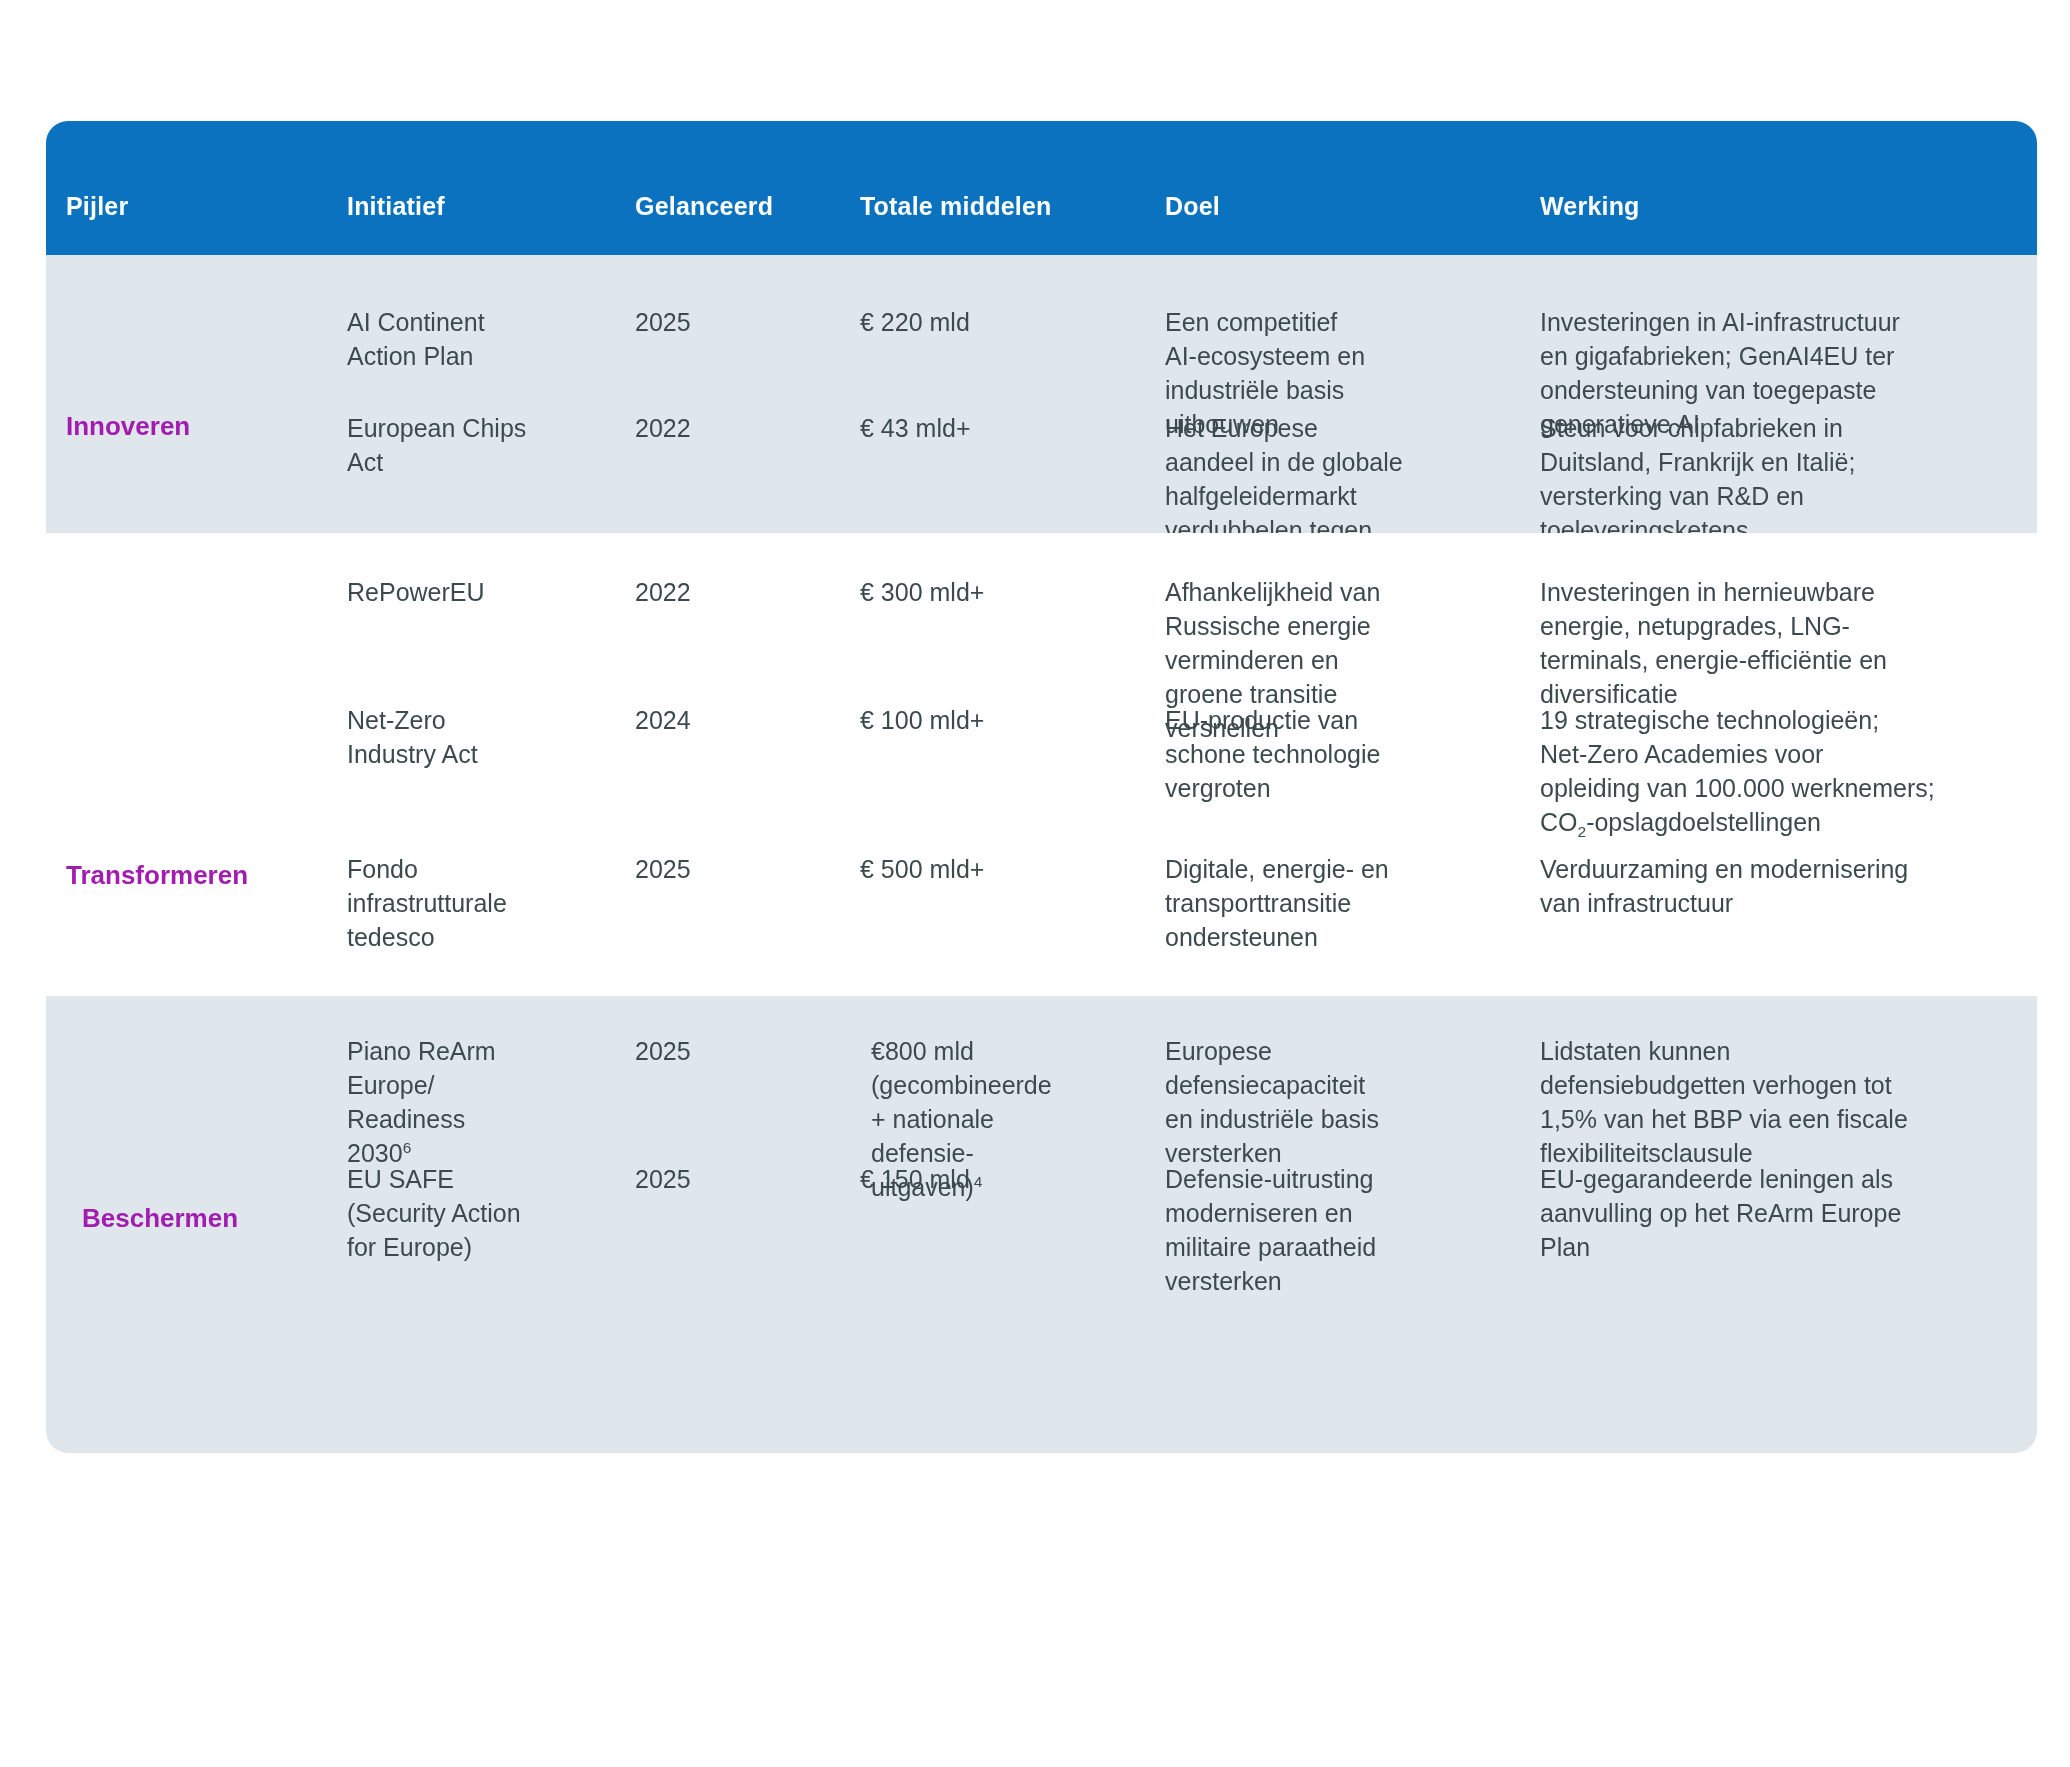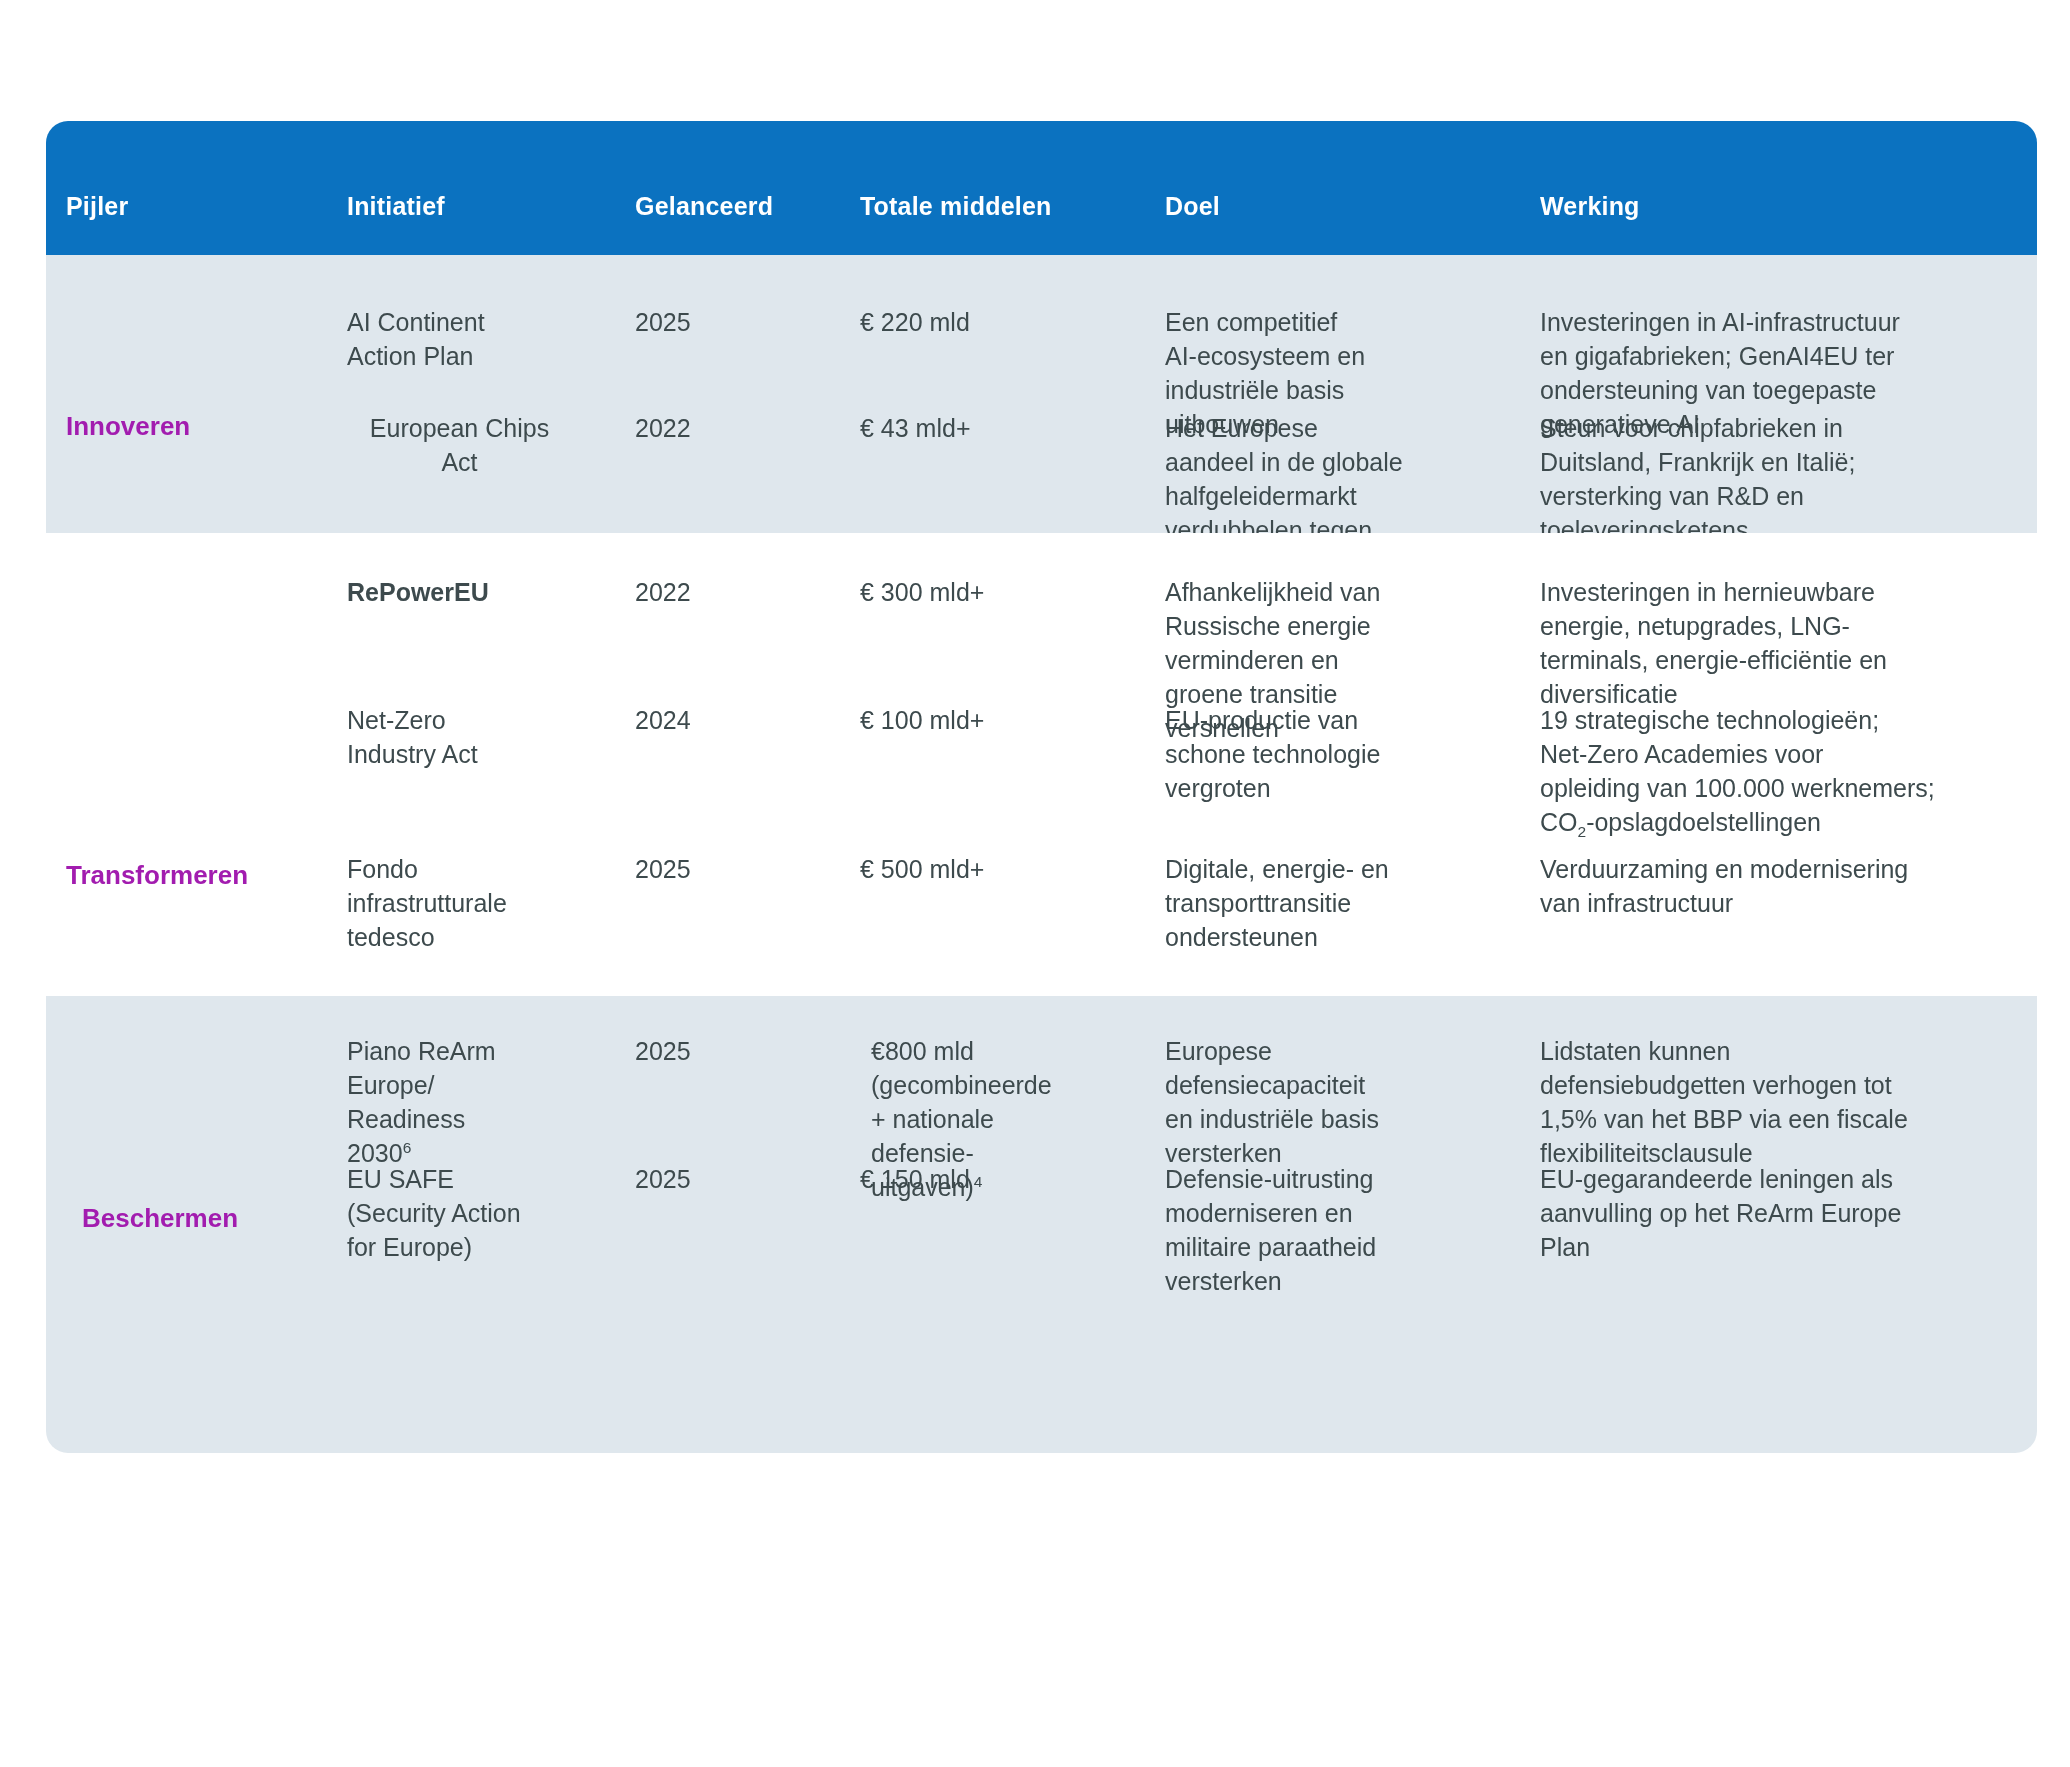--- a/index.html
+++ b/index.html
@@ -89,33 +89,33 @@
 
       <div class="row">
         <div class="cell c-init" style="top:50px;">AI Continent<br>Action Plan</div>
         <div class="cell c-year" style="top:50px;">2025</div>
         <div class="cell c-funds" style="top:50px;">€ 220 mld</div>
         <div class="cell c-goal" style="top:50px;">Een competitief<br>AI-ecosysteem en<br>industriële basis<br>uitbouwen</div>
         <div class="cell c-work" style="top:50px;">Investeringen in AI-infrastructuur<br>en gigafabrieken; GenAI4EU ter<br>ondersteuning van toegepaste<br>generatieve AI</div>
       </div>
 
       <div class="row">
-        <div class="cell c-init" style="top:156px;text-align:center;">European Chips<br>Act</div>
+        <div class="cell c-init" style="top:156px;">European Chips<br>Act</div>
         <div class="cell c-year" style="top:156px;">2022</div>
         <div class="cell c-funds" style="top:156px;">€ 43 mld+</div>
         <div class="cell c-goal" style="top:156px;">Het Europese<br>aandeel in de globale<br>halfgeleidermarkt<br>verdubbelen tegen<br>2030</div>
         <div class="cell c-work" style="top:156px;">Steun voor chipfabrieken in<br>Duitsland, Frankrijk en Italië;<br>versterking van R&amp;D en<br>toeleveringsketens</div>
       </div>
     </div>
 
     <div class="band plain" style="height:463px;">
       <div class="cell pillar c-pillar" style="top:325px;">Transformeren</div>
 
       <div class="row">
-        <div class="cell c-init" style="top:42px;font-weight:bold;">RePowerEU</div>
+        <div class="cell c-init" style="top:42px;">RePowerEU</div>
         <div class="cell c-year" style="top:42px;">2022</div>
         <div class="cell c-funds" style="top:42px;">€ 300 mld+</div>
         <div class="cell c-goal" style="top:42px;">Afhankelijkheid van<br>Russische energie<br>verminderen en<br>groene transitie<br>versnellen</div>
         <div class="cell c-work" style="top:42px;">Investeringen in hernieuwbare<br>energie, netupgrades, LNG-<br>terminals, energie-efficiëntie en<br>diversificatie</div>
       </div>
 
       <div class="row">
         <div class="cell c-init" style="top:170px;">Net-Zero<br>Industry Act</div>
         <div class="cell c-year" style="top:170px;">2024</div>
         <div class="cell c-funds" style="top:170px;">€ 100 mld+</div>

